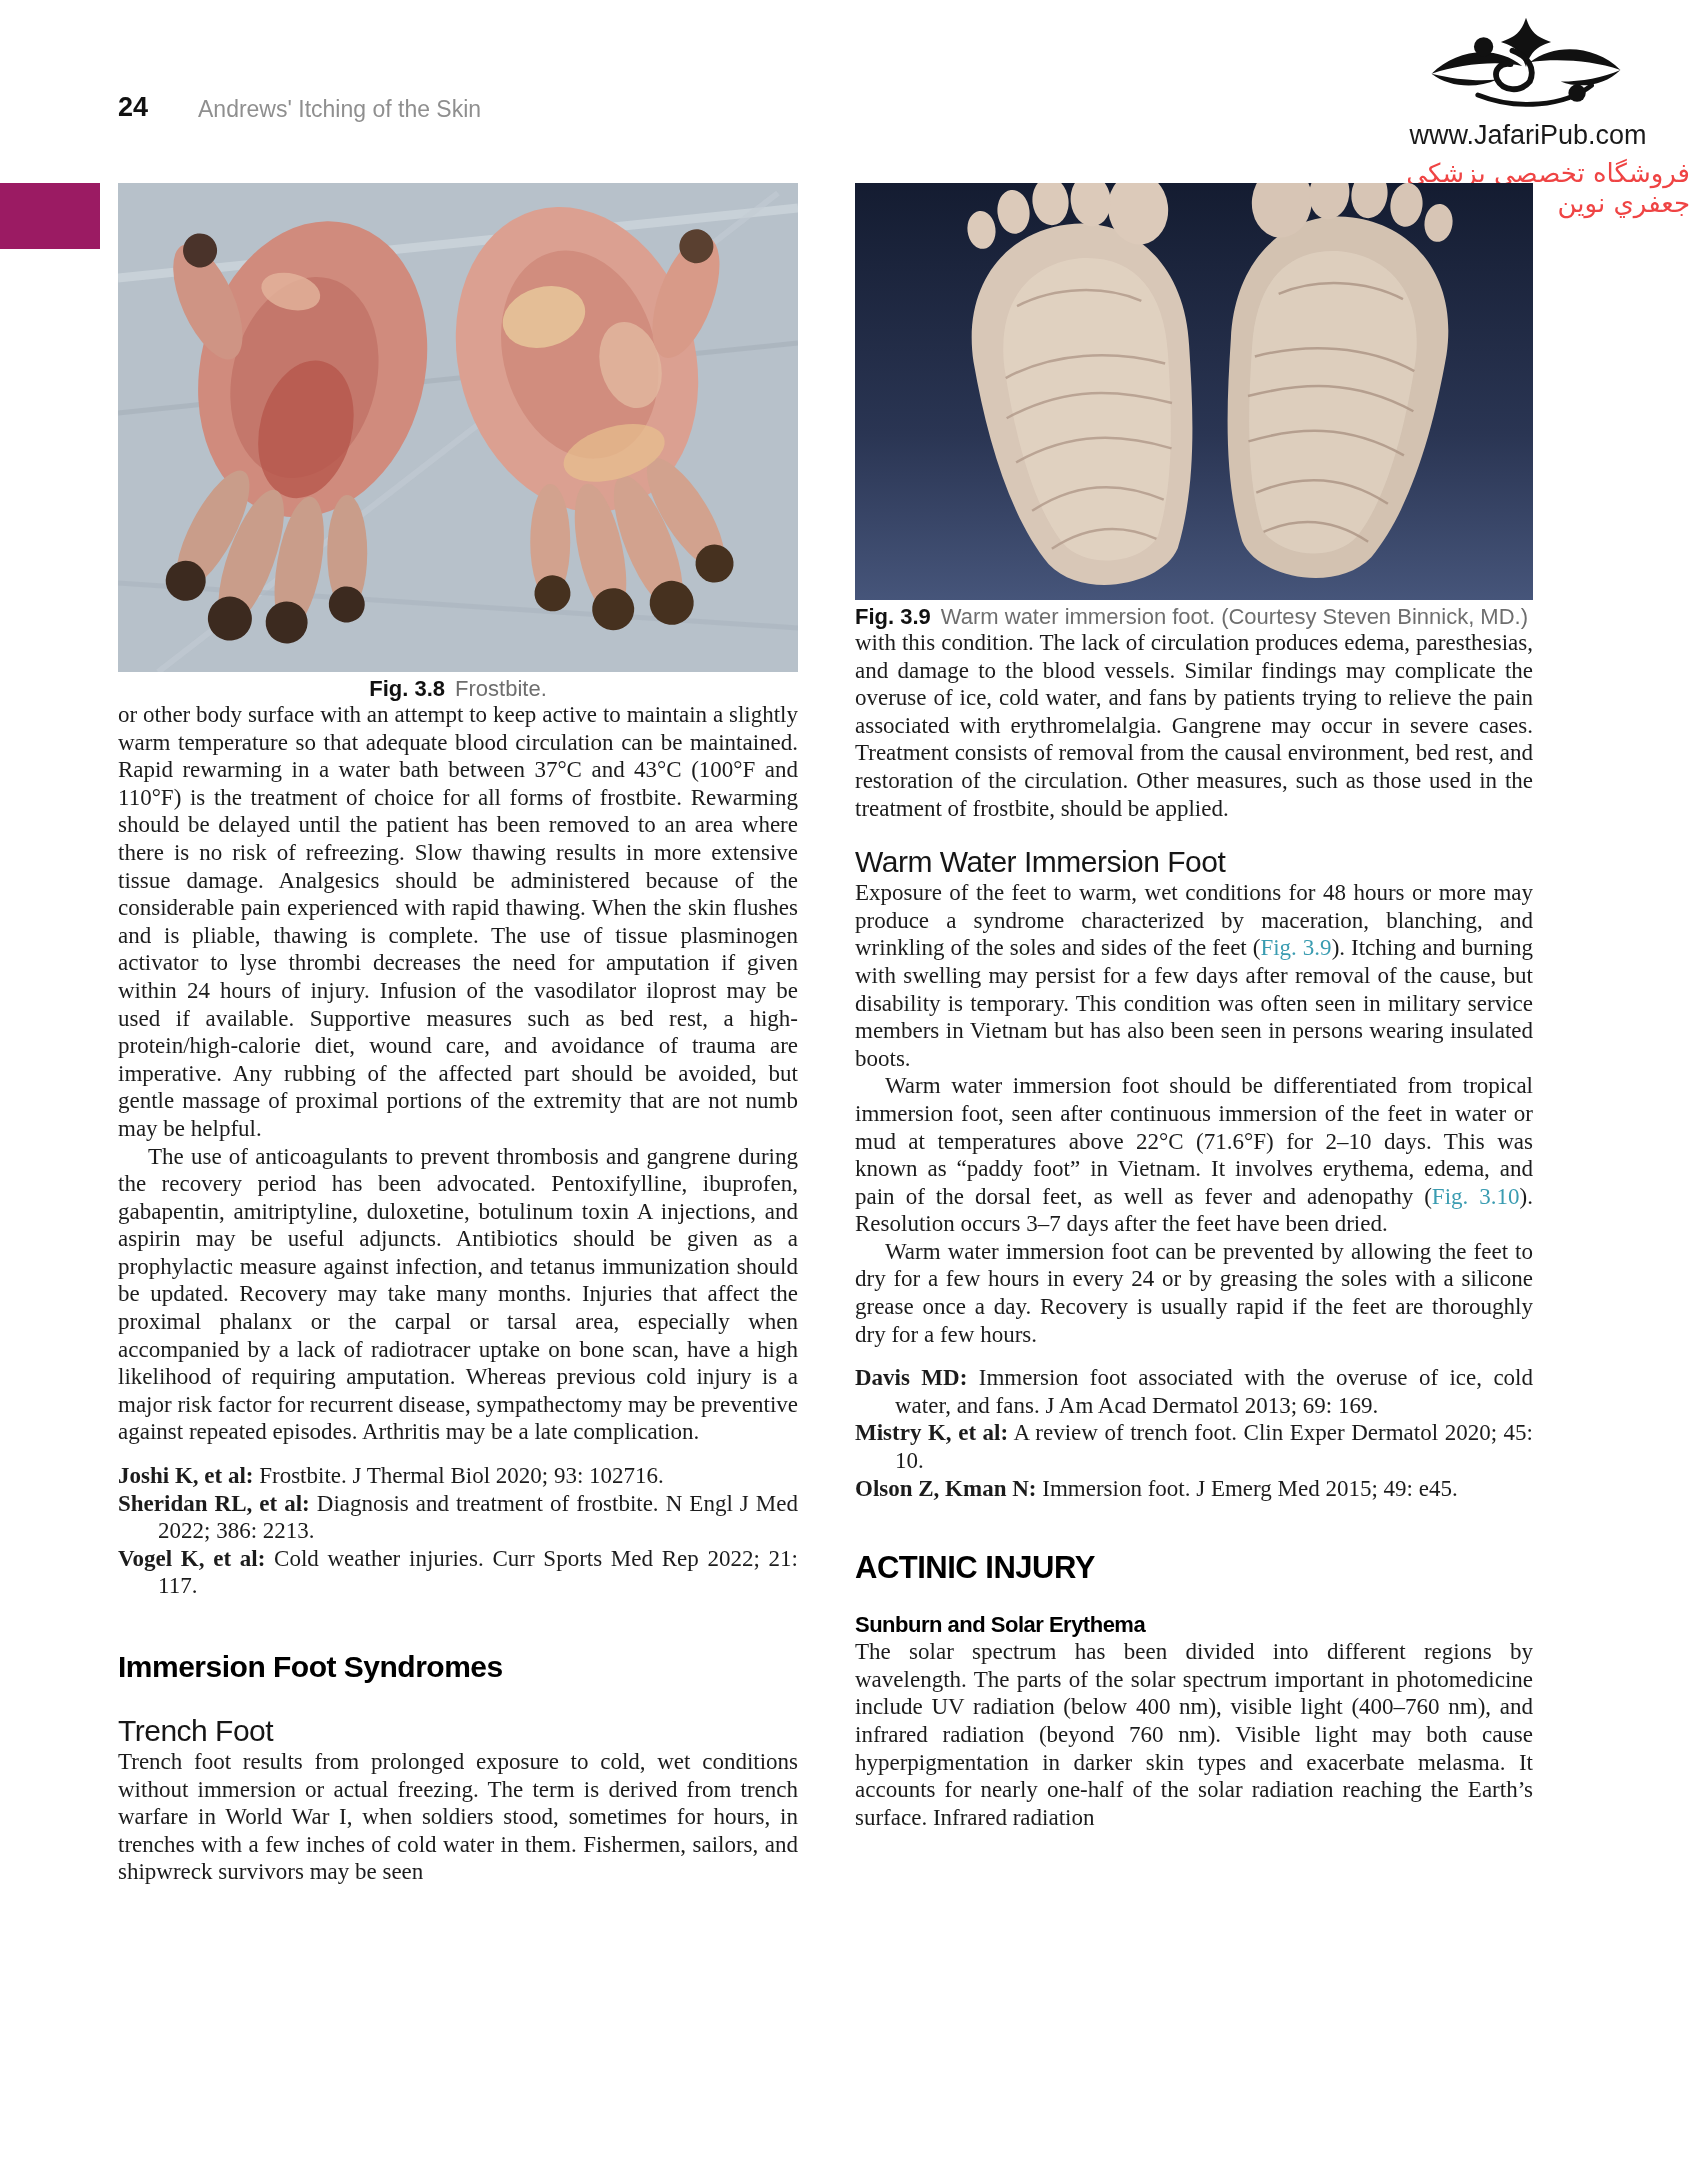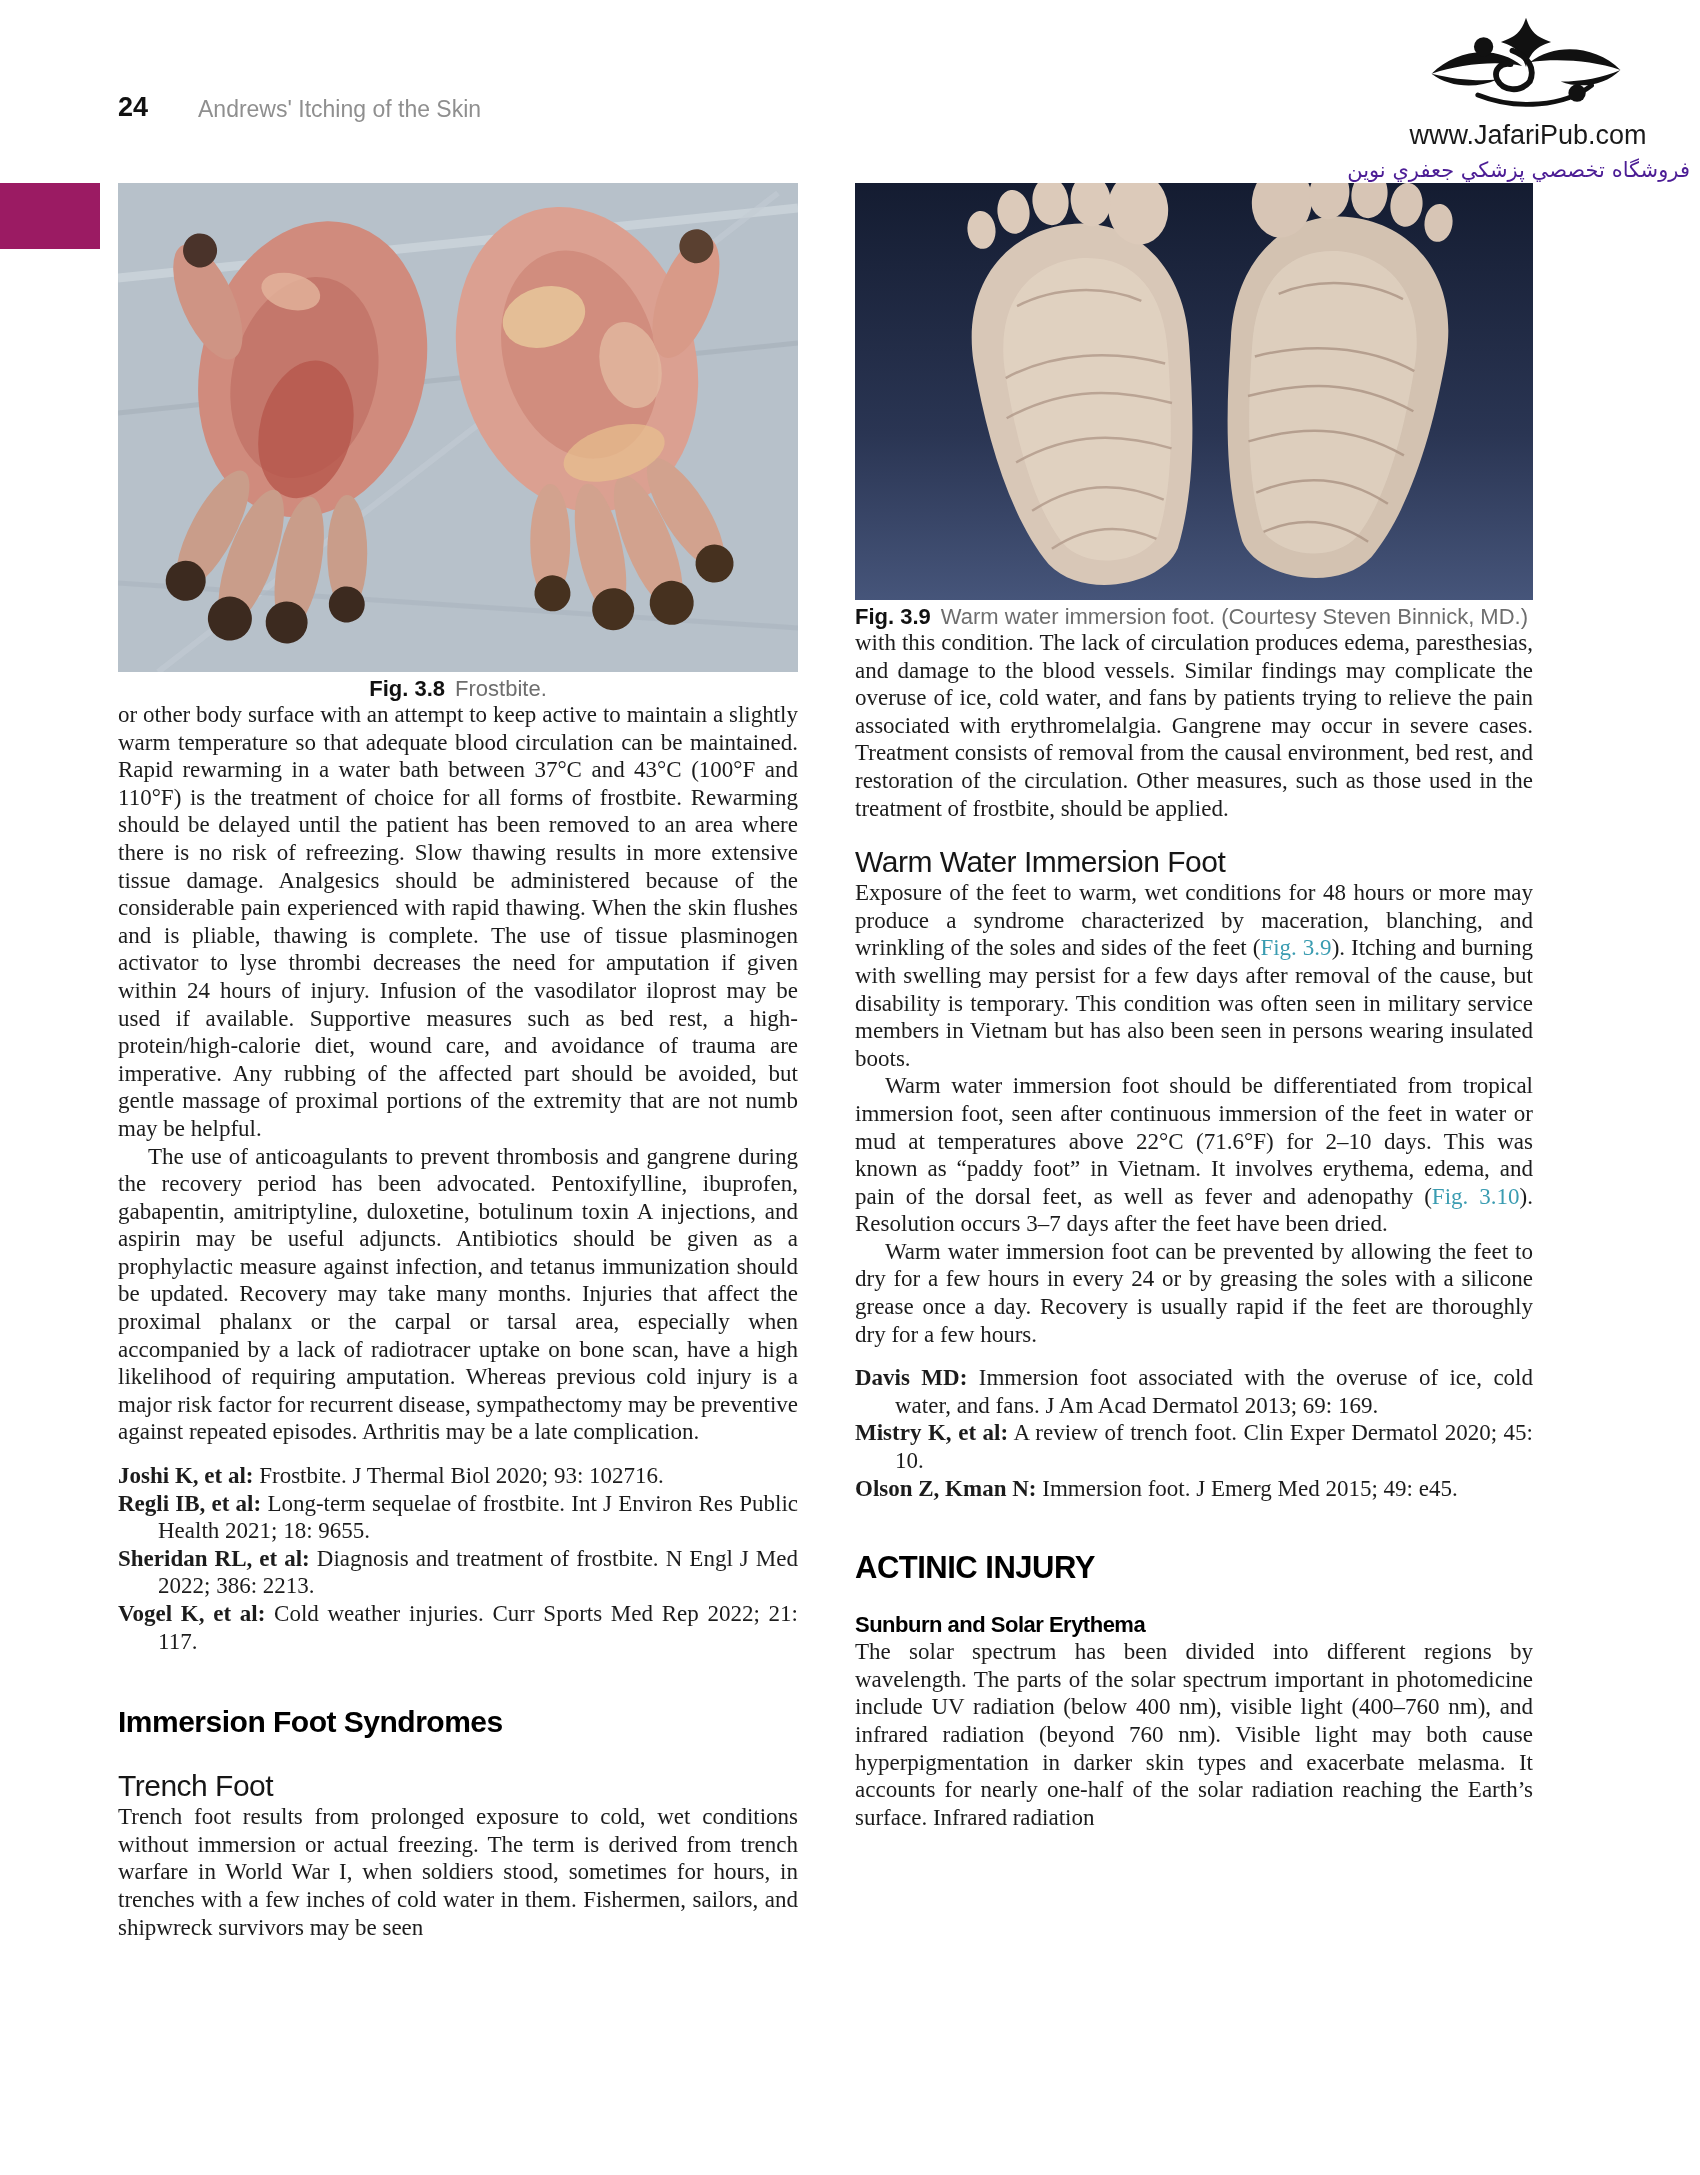--- a/index.html
+++ b/index.html
@@ -8,21 +8,21 @@
   
   .page-num{position:absolute;left:118px;top:92px;font-family:"Liberation Sans",sans-serif;
             font-weight:bold;font-size:27px;color:#111;}
   .book-title{position:absolute;left:198px;top:96px;font-family:"Liberation Sans",sans-serif;
             font-size:23px;color:#8f8f8f;}
   
   .logo-wrap{position:absolute;left:1420px;top:14px;width:212px;height:104px;}
   .site-url{position:absolute;left:1398px;top:120px;width:260px;text-align:center;
             font-family:"Liberation Sans",sans-serif;font-size:27px;color:#1a1a1a;}
   .tagline{position:absolute;left:1330px;top:158px;width:360px;text-align:right;direction:rtl;
-            font-family:"DejaVu Sans",sans-serif;font-size:21px;color:#4c1d95;}
+            font-family:"DejaVu Sans",sans-serif;font-size:26px;color:#ef4444;}
   
   .chapter-tab{position:absolute;left:0;top:183px;width:100px;height:66px;background:#9b1b63;}
   
   .col{position:absolute;top:183px;width:680px;}
   .col-left{left:118px;}
   .col-right{left:855px;width:678px;}
   .figure{width:100%;display:block;}
   .figure svg{display:block;width:100%;height:auto;}
   .caption{font-family:"Liberation Sans",sans-serif;font-size:22px;color:#6e6e6e;
            margin-top:5px;line-height:24px;}
@@ -128,21 +128,20 @@
 
     <div class="caption cap-center">
       <span class="figlabel">Fig. 3.8</span><span>Frostbite.</span>
     </div>
 
     <p class="body body-start">or other body surface with an attempt to keep active to maintain a slightly warm temperature so that adequate blood circulation can be maintained. Rapid rewarming in a water bath between 37°C and 43°C (100°F and 110°F) is the treatment of choice for all forms of frostbite. Rewarming should be delayed until the patient has been removed to an area where there is no risk of refreezing. Slow thawing results in more extensive tissue damage. Analgesics should be administered because of the considerable pain experienced with rapid thawing. When the skin flushes and is pliable, thawing is complete. The use of tissue plasminogen activator to lyse thrombi decreases the need for amputation if given within 24 hours of injury. Infusion of the vasodilator iloprost may be used if available. Supportive measures such as bed rest, a high-protein/high-calorie diet, wound care, and avoidance of trauma are imperative. Any rubbing of the affected part should be avoided, but gentle massage of proximal portions of the extremity that are not numb may be helpful.</p>
     <p class="body indent">The use of anticoagulants to prevent thrombosis and gangrene during the recovery period has been advocated. Pentoxifylline, ibuprofen, gabapentin, amitriptyline, duloxetine, botulinum toxin A injections, and aspirin may be useful adjuncts. Antibiotics should be given as a prophylactic measure against infection, and tetanus immunization should be updated. Recovery may take many months. Injuries that affect the proximal phalanx or the carpal or tarsal area, especially when accompanied by a lack of radiotracer uptake on bone scan, have a high likelihood of requiring amputation. Whereas previous cold injury is a major risk factor for recurrent disease, sympathectomy may be preventive against repeated episodes. Arthritis may be a late complication.</p>
 
     <div class="refs">
       <p class="ref"><b>Joshi K, et al:</b><span> Frostbite. J Thermal Biol 2020; 93: 102716.</span></p>
-      <p class="ref"><b>Regli IB, et al:</b><span> Long-term sequelae of frostbite. Int J Environ Res Public Health 2021; 18: 9655.</span></p>
       <p class="ref"><b>Sheridan RL, et al:</b><span> Diagnosis and treatment of frostbite. N Engl J Med 2022; 386: 2213.</span></p>
       <p class="ref"><b>Vogel K, et al:</b><span> Cold weather injuries. Curr Sports Med Rep 2022; 21: 117.</span></p>
     </div>
 
     <h2 class="sec">Immersion Foot Syndromes</h2>
     <h3 class="light">Trench Foot</h3>
     <p class="body after-h">Trench foot results from prolonged exposure to cold, wet conditions without immersion or actual freezing. The term is derived from trench warfare in World War I, when soldiers stood, sometimes for hours, in trenches with a few inches of cold water in them. Fishermen, sailors, and shipwreck survivors may be seen</p>
   </div>
 
   <div class="col col-right">

